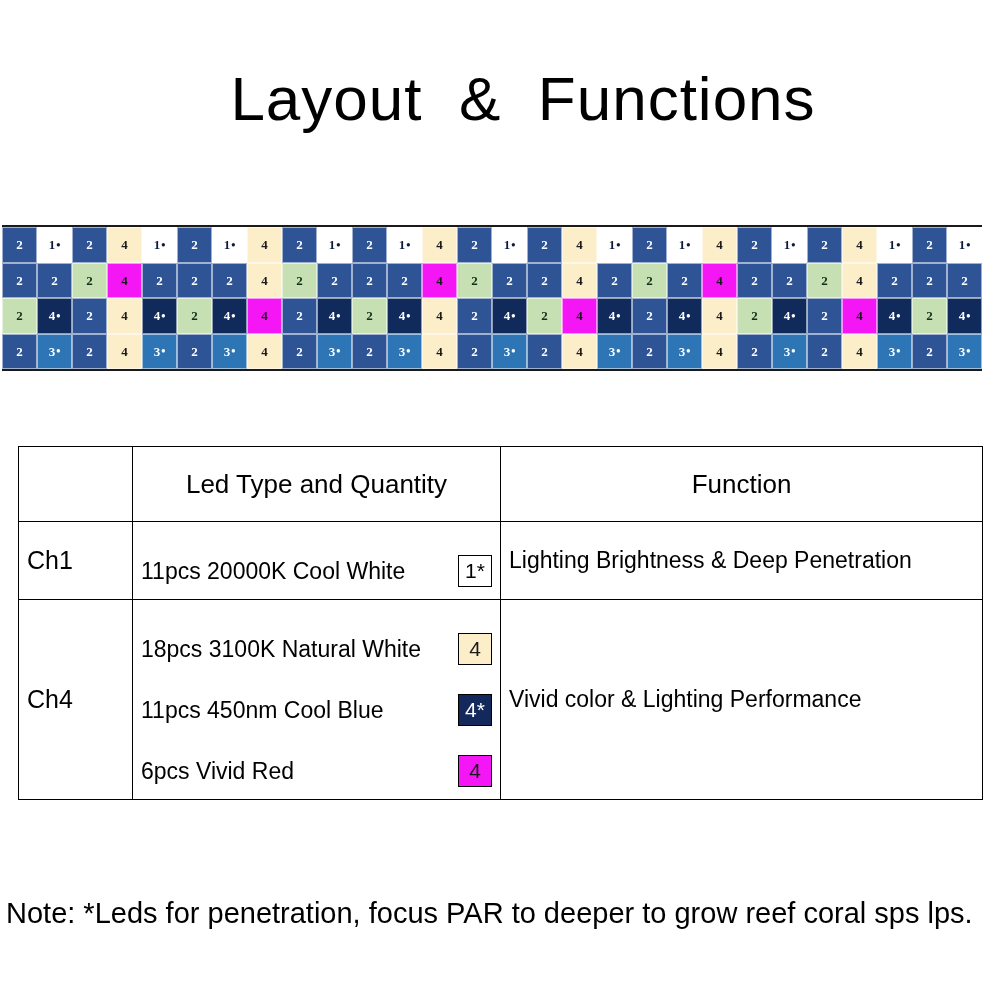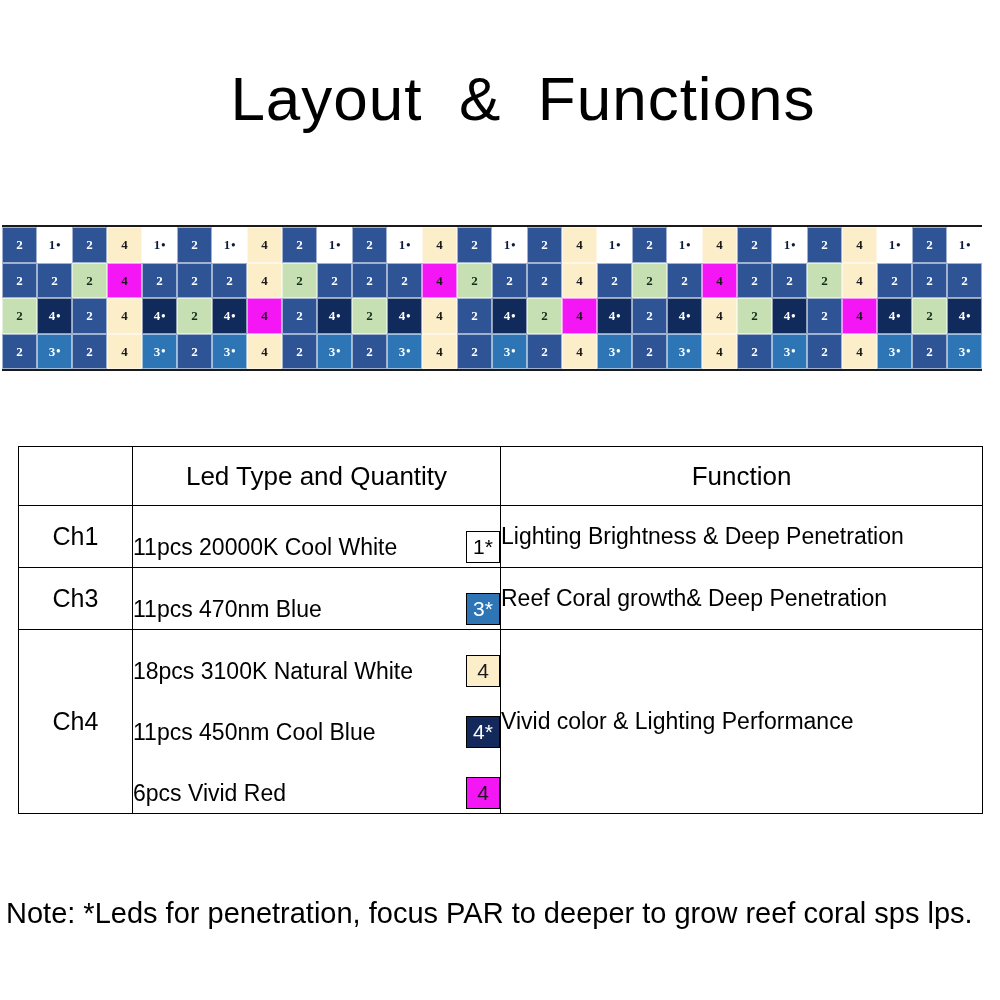--- a/index.html
+++ b/index.html
@@ -81,36 +81,35 @@
   #spec-table {
     position: absolute;
     top: 446px;
     left: 18px;
     width: 964px;
     border-collapse: collapse;
     table-layout: fixed;
   }
   #spec-table td, #spec-table th {
     border: 1.5px solid #000000;
-    padding: 0;
+    padding: 8px;
     vertical-align: middle;
     font-weight: 400;
   }
   #spec-table .col-ch    { width: 114px; }
   #spec-table .col-type  { width: 368px; }
   #spec-table .col-func  { width: 482px; }
 
   .th-cell {
     text-align: center;
     font-size: 26px;
     height: 58px;
     font-family: "Liberation Sans", sans-serif;
   }
   .ch-cell {
-    text-align: center;
     font-size: 25px;
     font-family: "Liberation Sans", sans-serif;
   }
   .func-cell {
     text-align: left;
     font-size: 23px;
     padding-left: 8px;
     font-family: Liberation Sans, sans-serif;
   }
   .type-cell {
@@ -564,30 +563,20 @@
       <tr class="r-ch1">
         <td class="ch-cell">Ch1</td>
         <td class="type-cell">
           <div class="type-line">
             <span class="type-text">11pcs 20000K Cool White</span>
             <span class="swatch sw-outline">1*</span>
           </div>
         </td>
         <td class="func-cell">Lighting Brightness &amp; Deep Penetration</td>
       </tr>
-      <tr class="r-ch3">
-        <td class="ch-cell">Ch3</td>
-        <td class="type-cell">
-          <div class="type-line">
-            <span class="type-text">11pcs 470nm Blue</span>
-            <span class="swatch sw-mblue">3*</span>
-          </div>
-        </td>
-        <td class="func-cell">Reef Coral growth&amp; Deep Penetration</td>
-      </tr>
       <tr class="r-ch4">
         <td class="ch-cell">Ch4</td>
         <td class="type-cell">
           <div class="type-line">
             <span class="type-text">18pcs 3100K Natural White</span>
             <span class="swatch sw-cream">4</span>
           </div>
           <div class="type-line">
             <span class="type-text">11pcs 450nm Cool Blue</span>
             <span class="swatch sw-navy">4*</span>

